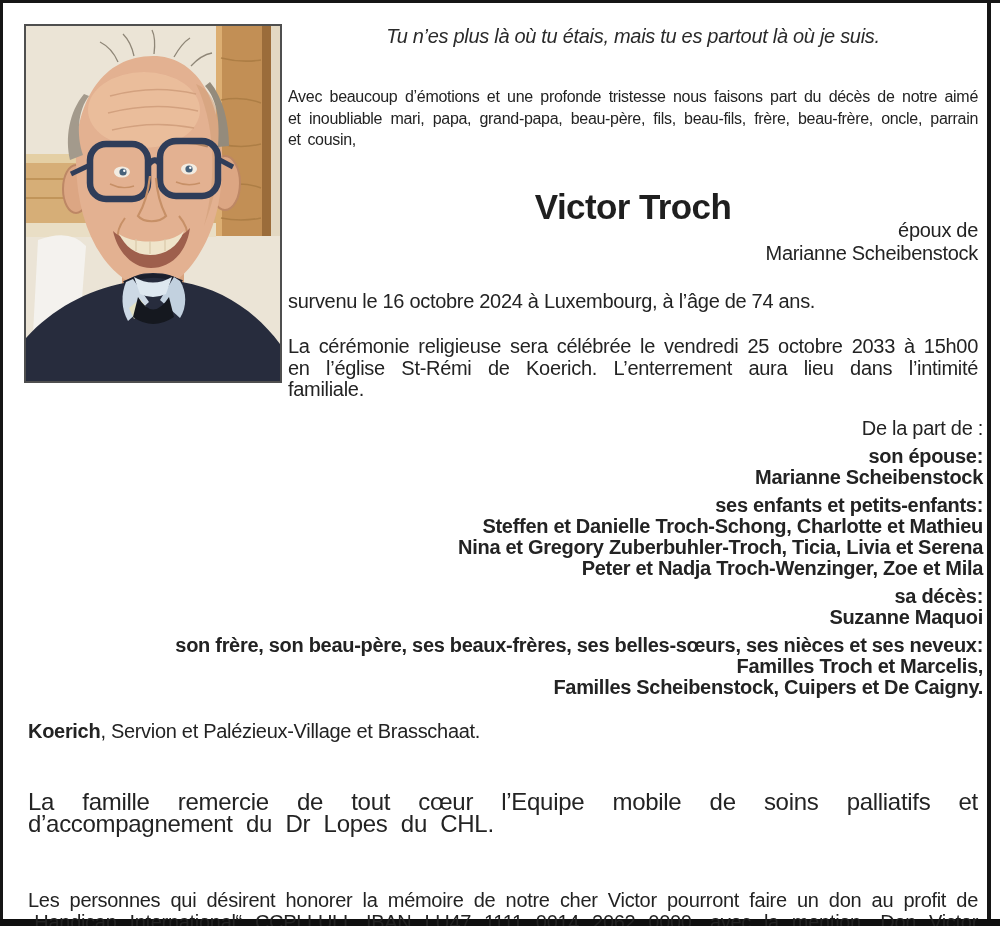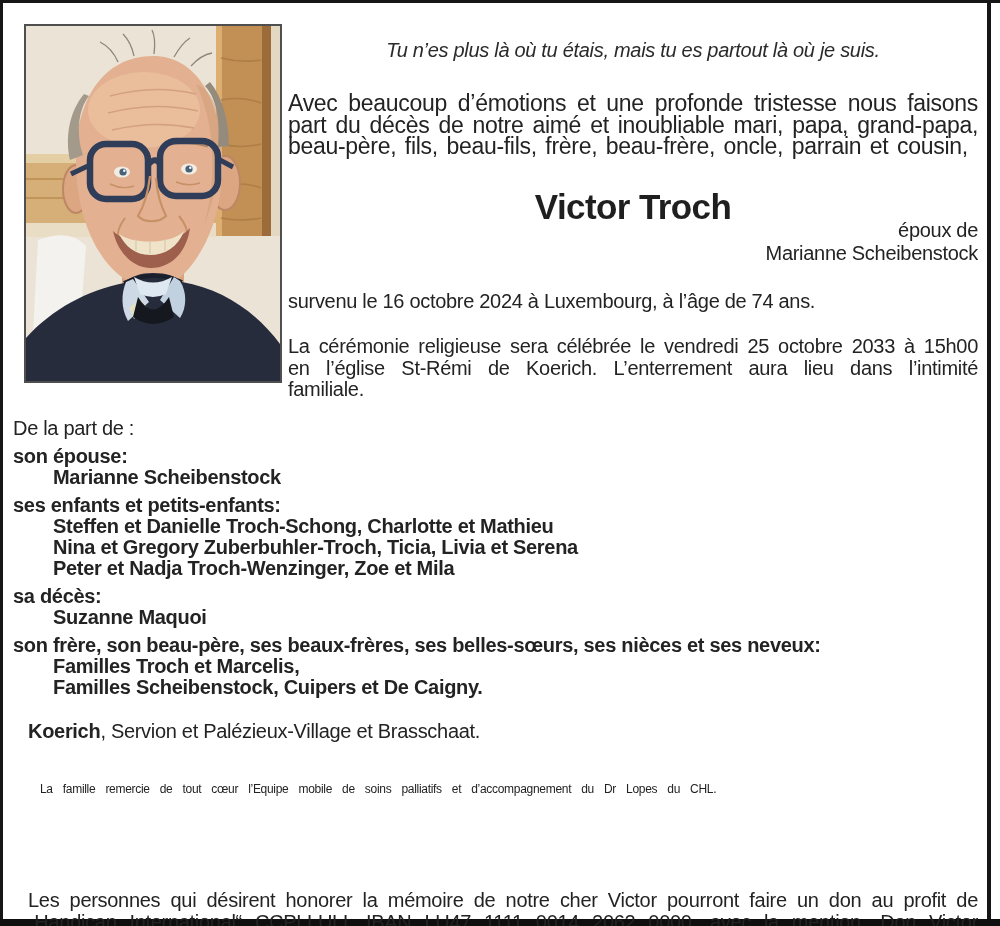--- a/index.html
+++ b/index.html
@@ -29,61 +29,61 @@
     width:254px; height:355px;
     border:2px solid #4f4f4f;
     overflow:hidden;
     background:#ebe4d6;
   }
   .photo svg { display:block; }
 
   
   .quote {
     position:absolute; left:288px; top:25px; width:690px;
-    text-align:center; font-style:italic; font-size:20px; color:#2a2a2a;margin-top:14px;
+    text-align:center; font-style:italic; font-size:20px; color:#2a2a2a;
   }
   .intro {
     position:absolute; left:288px; top:70px; width:690px;
-    text-align:justify; font-size:23px; line-height:21.5px; word-spacing:2.5px;
+    text-align:justify; font-size:16px; line-height:21.5px; word-spacing:2.5px;
   }
   .deceased-name {
     position:absolute; left:288px; top:175px; width:690px;
     text-align:center; font-size:35px; font-weight:bold; letter-spacing:-0.6px; color:#1f1f1f;margin-top:12px;
   }
   .epoux {
     position:absolute; left:288px; top:219px; width:690px;
     text-align:right; font-size:20px; line-height:23px;
   }
   .survenu {
     position:absolute; left:288px; top:290px; width:690px;
     font-size:20px;
   }
   .ceremony {
     position:absolute; left:288px; top:316px; width:690px;
     text-align:justify; font-size:20px; line-height:21.5px; word-spacing:3px;
   }
 
   
   .from {
-    position:absolute; left:13px; top:418px; width:950px;
-    font-size:20px; line-height:21px;
+    position:absolute; left:33px; top:418px; width:950px;
+    font-size:20px; line-height:21px;text-align:right;
   }
   .from-label { margin-bottom:0; }
   .group { margin-top:7px;font-weight:bold; }
   .gname { padding-left:40px; }
 
   .places {
     position:absolute; left:28px; top:720px; width:950px;
     font-size:20px;
   }
   .places .bold { font-weight:bold; }
 
   .thanks {
-    position:absolute; left:40px; top:767px; width:950px;
-    text-align:justify; font-size:12px; line-height:21.5px; word-spacing:7px;
+    position:absolute; left:28px; top:767px; width:950px;
+    text-align:justify; font-size:24px; line-height:21.5px; word-spacing:7px;
   }
   .donation {
     position:absolute; left:28px; top:869px; width:950px;
     text-align:justify; font-size:20px; line-height:22px; word-spacing:4.5px;
   }
 </style>
 </head>
 <body>
 
 <div class="frame-top"></div>

